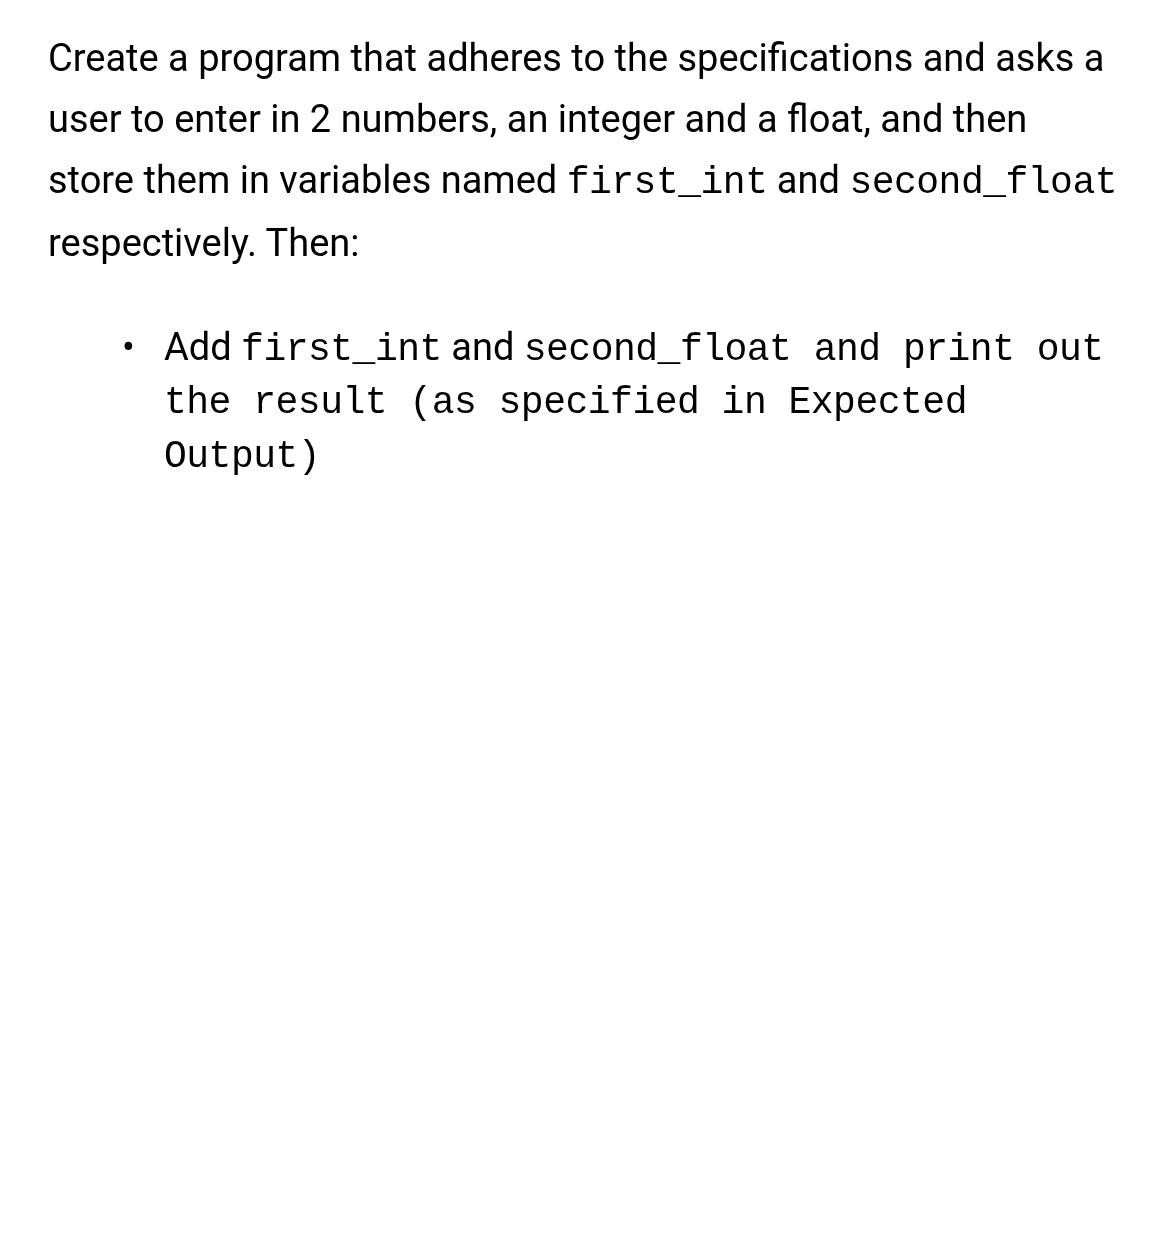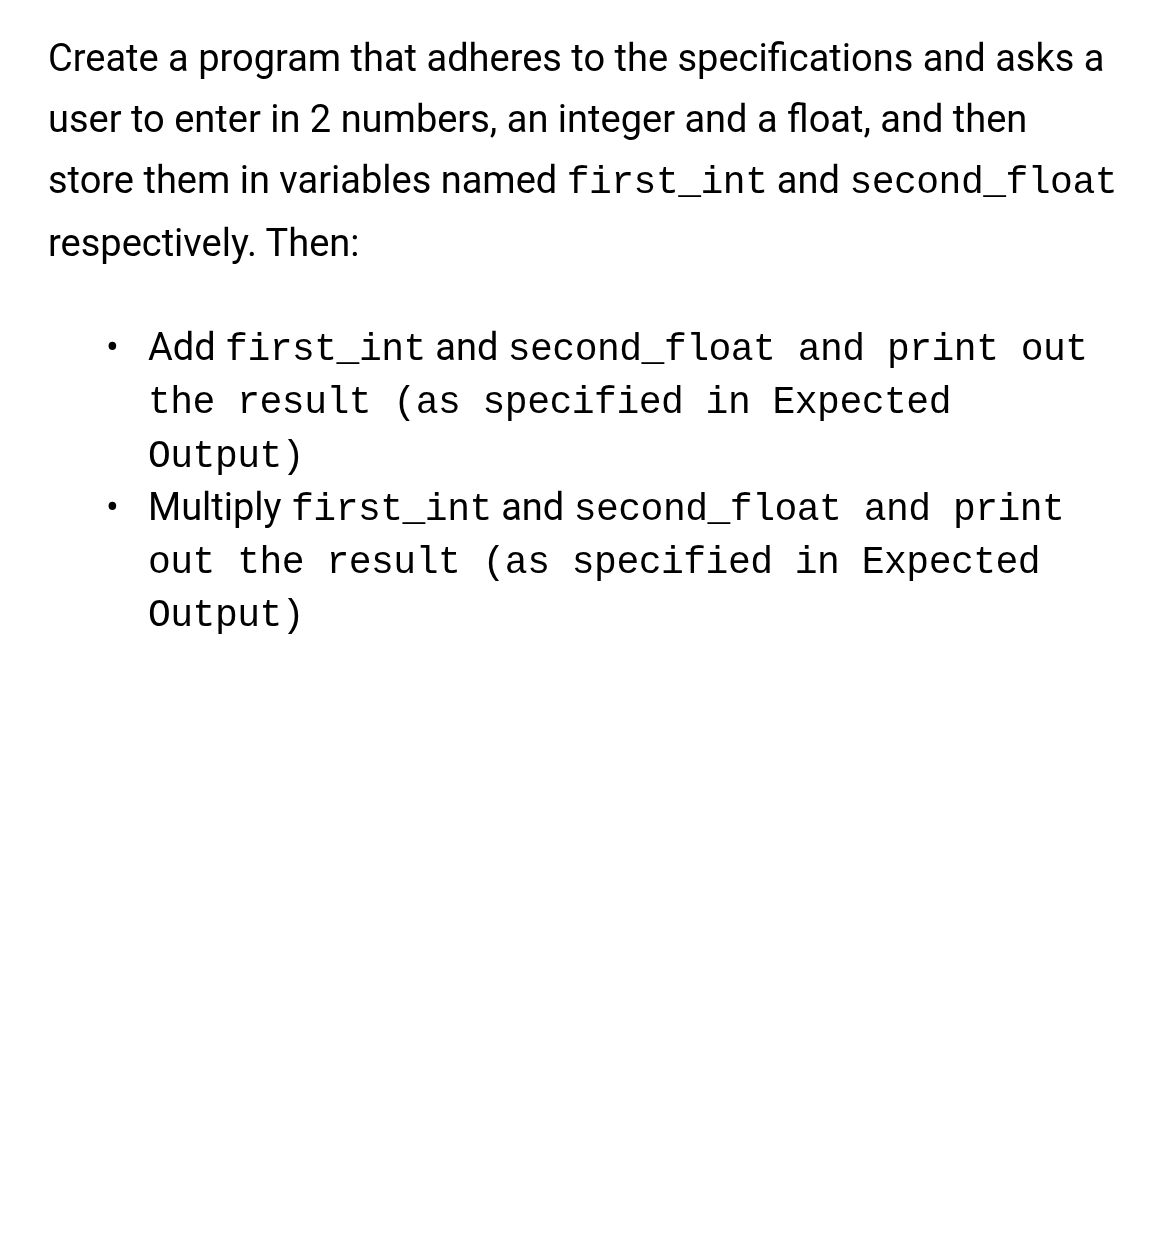--- a/index.html
+++ b/index.html
@@ -26,20 +26,21 @@
       text-align: center;
     }
     ul {
       list-style: none;
       padding-left: 100px;
     }
     li {
       position: relative;
       margin-bottom: 0;
       line-height: 1.32;
+      margin-left: 16px;
     }
     li::before {
       content: "•";
       position: absolute;
       left: -42px;
       top: 0;
       font-size: 38px;
     }
     .li-tail {
       font-family: "Courier New", Courier, monospace;
@@ -50,16 +51,13 @@
 <body>
 
 <p class="intro-paragraph">
   <span>Create a program that adheres to the specifications and asks a user to enter in 2 numbers, an integer and a float, and then store them in variables named </span><span class="code">first_int</span><span> and </span><span class="code">second_float</span><span> respectively. Then:</span>
 </p>
 
 <ul>
   <li>
     <span>Add </span><span class="code">first_int</span><span> and </span><span class="code">second_float</span><span class="li-tail"> and print out the result (as specified in Expected Output)</span>
   </li>
-  <li>
-    <span>Multiply </span><span class="code">first_int</span><span> and </span><span class="code">second_float</span><span class="li-tail"> and print out the result (as specified in Expected Output)</span>
-  </li>
 </ul>
 
 </body></html>

